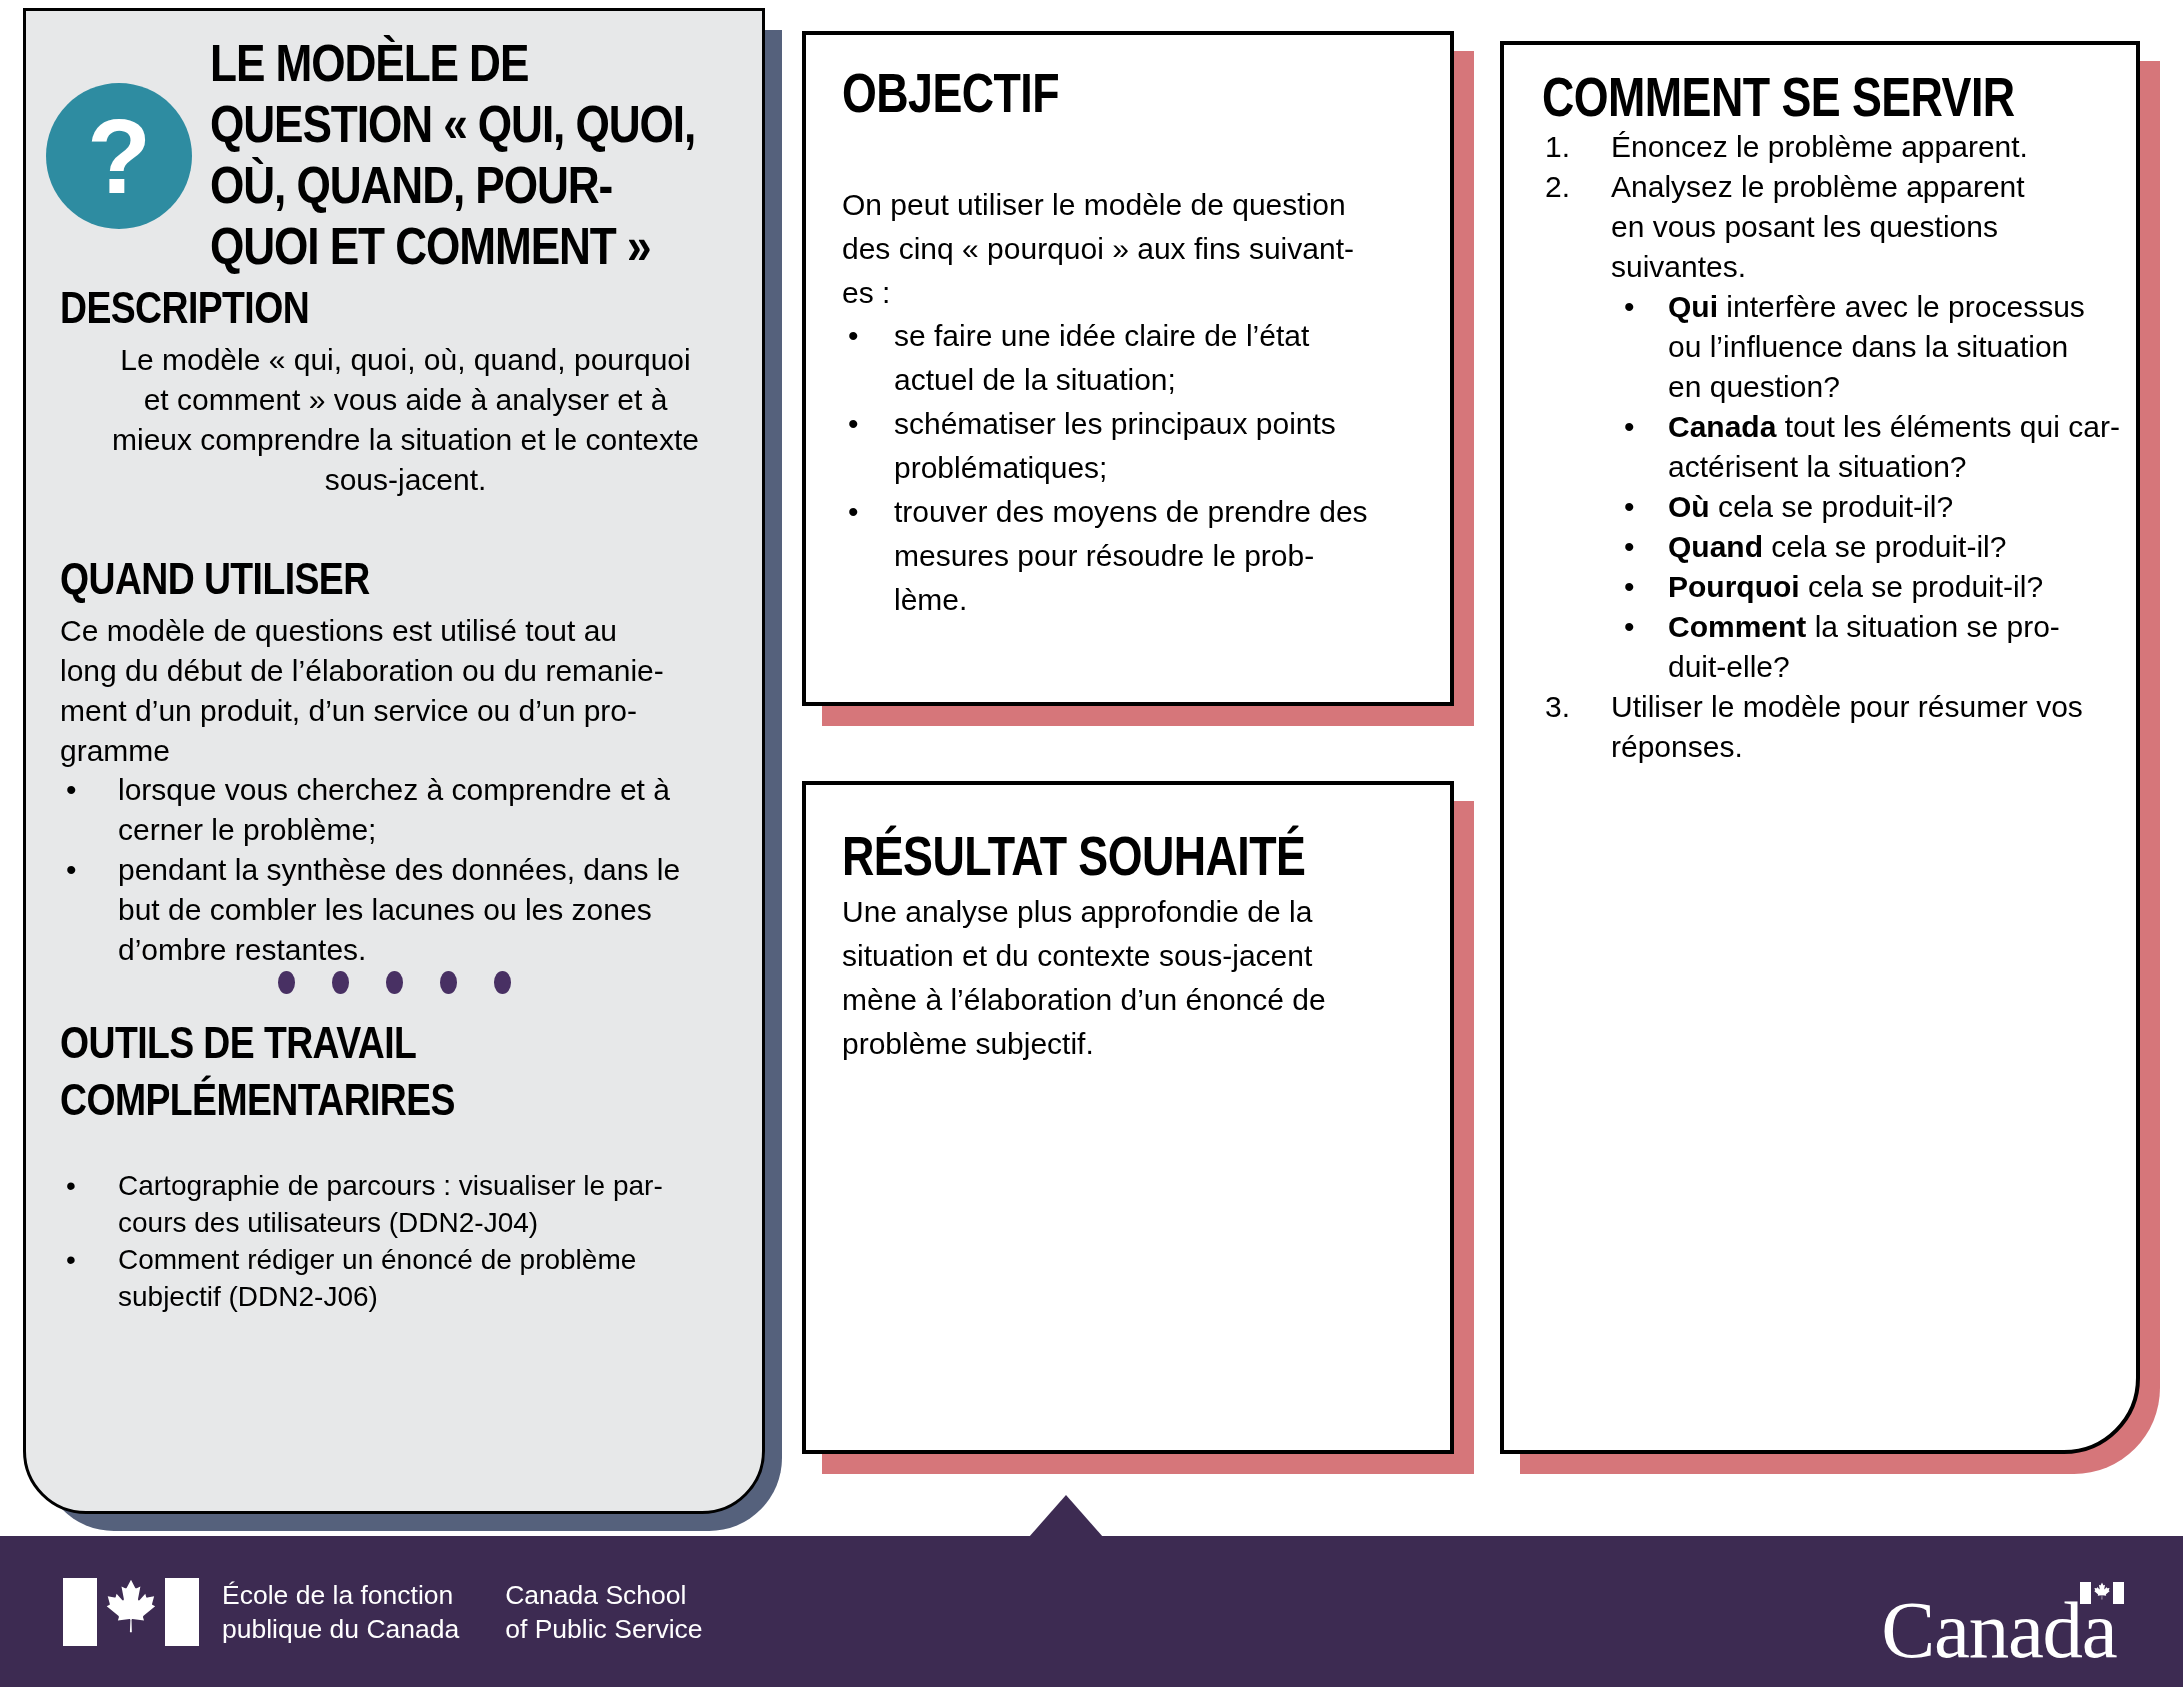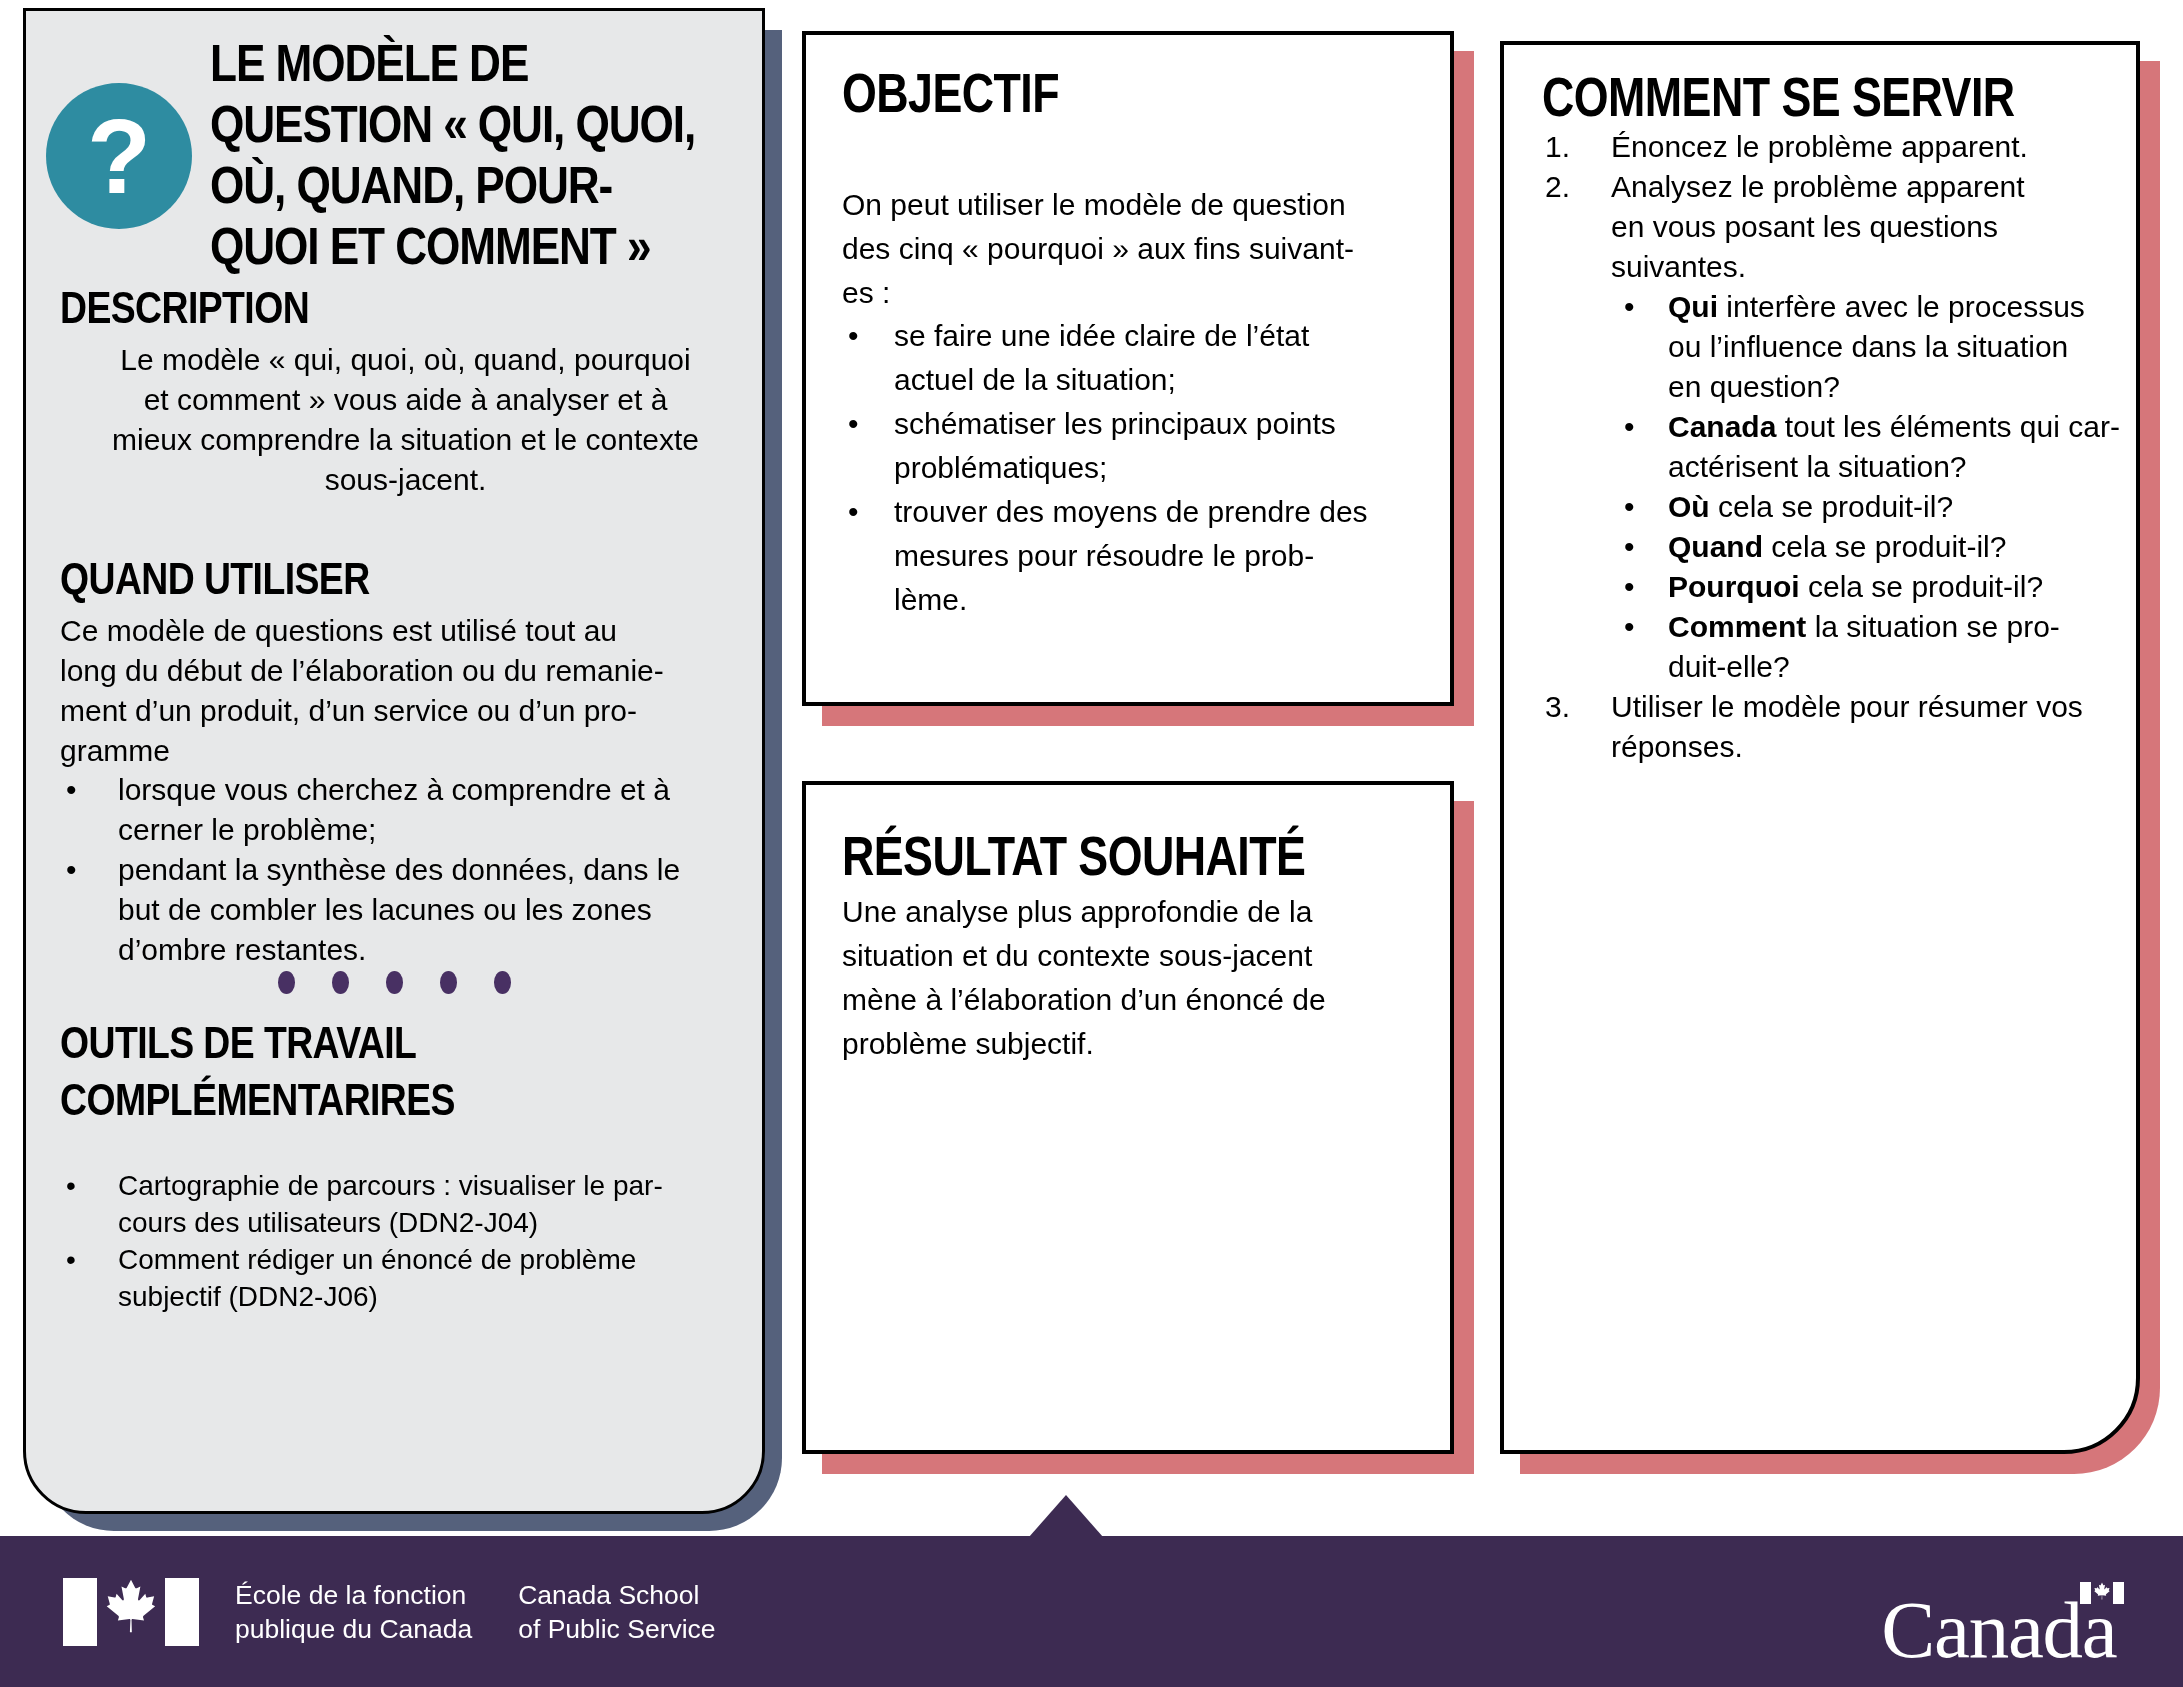--- a/index.html
+++ b/index.html
@@ -65,21 +65,21 @@
   .triangle{
     left:1029px;top:1495px;width:0;height:0;
     border-left:37px solid transparent;border-right:37px solid transparent;
     border-bottom:42px solid #3D2B52;
   }
   .footer{
     left:0;top:1536px;width:2183px;height:151px;background:#3D2B52;
     display:flex;align-items:center;
   }
   .footer .flag{margin-left:63px;flex:none;}
-  .footer .org{color:#fff;font-size:26.5px;line-height:34px;margin-left:36px;}
+  .footer .org{color:#fff;font-size:26.5px;line-height:34px;margin-left:23px;}
   .wordmark{
     margin-left:auto;margin-right:60px;position:relative;
     font-family:"Liberation Serif",serif;font-size:81px;line-height:1;
     color:#fff;letter-spacing:-1.3px;padding-right:6.6px;padding-top:9.3px;margin-top:28px;
   }
   .wordmark svg{position:absolute;top:1.3px;right:-1.3px;}
 </style>
 </head>
 <body>
 

